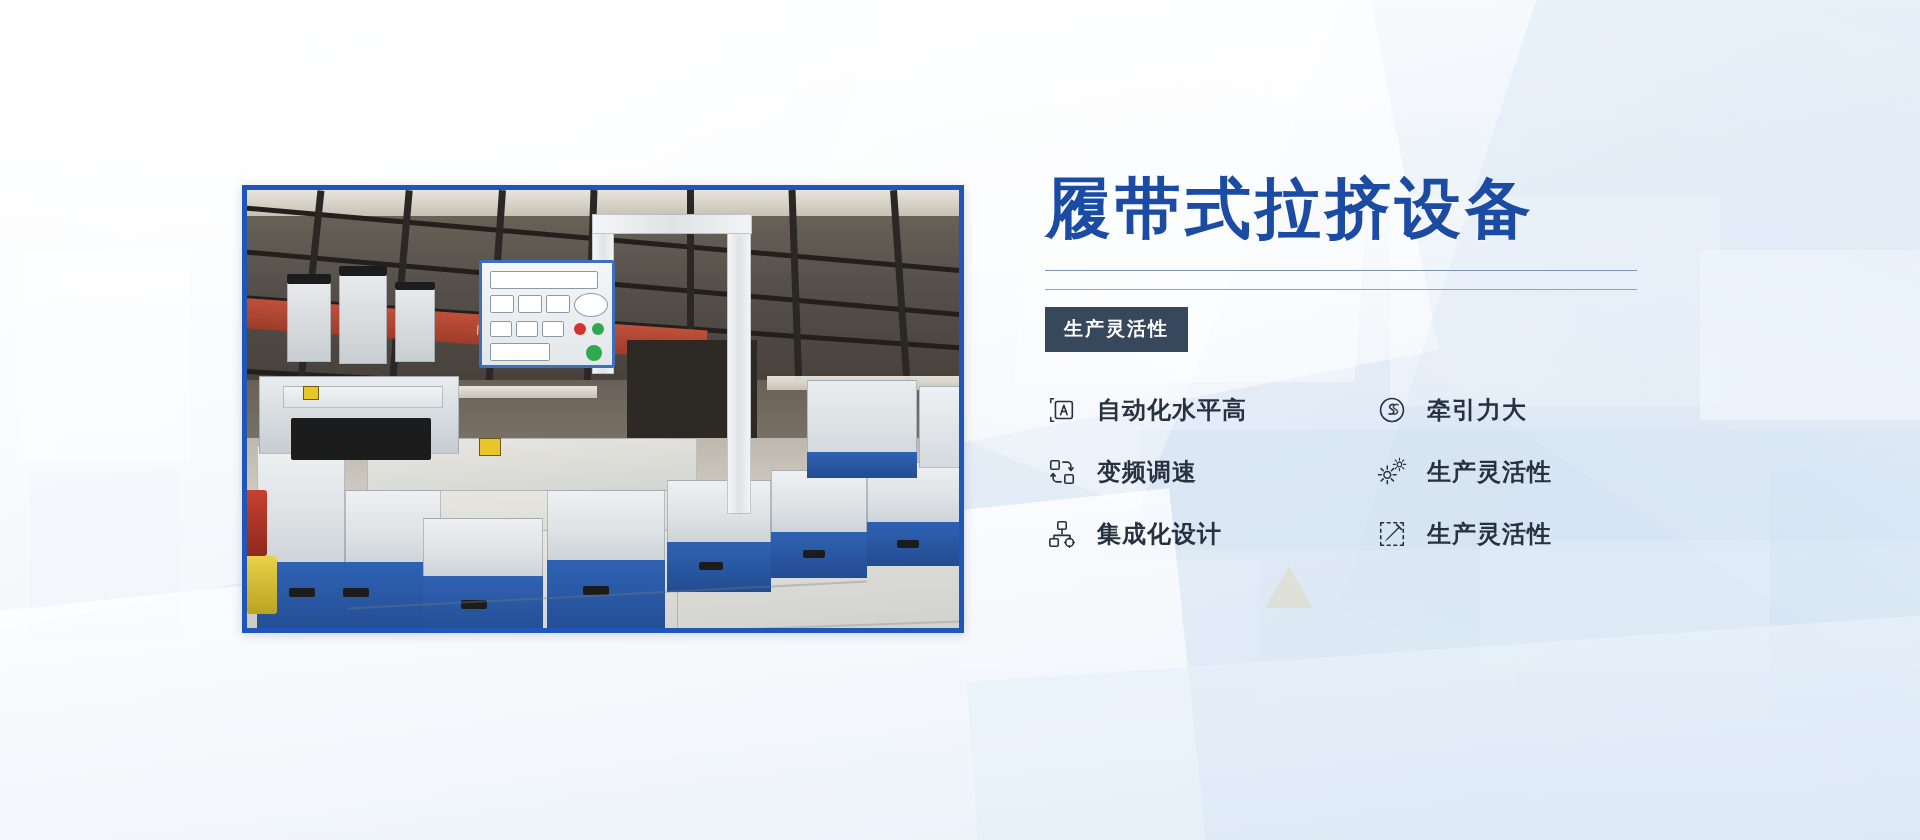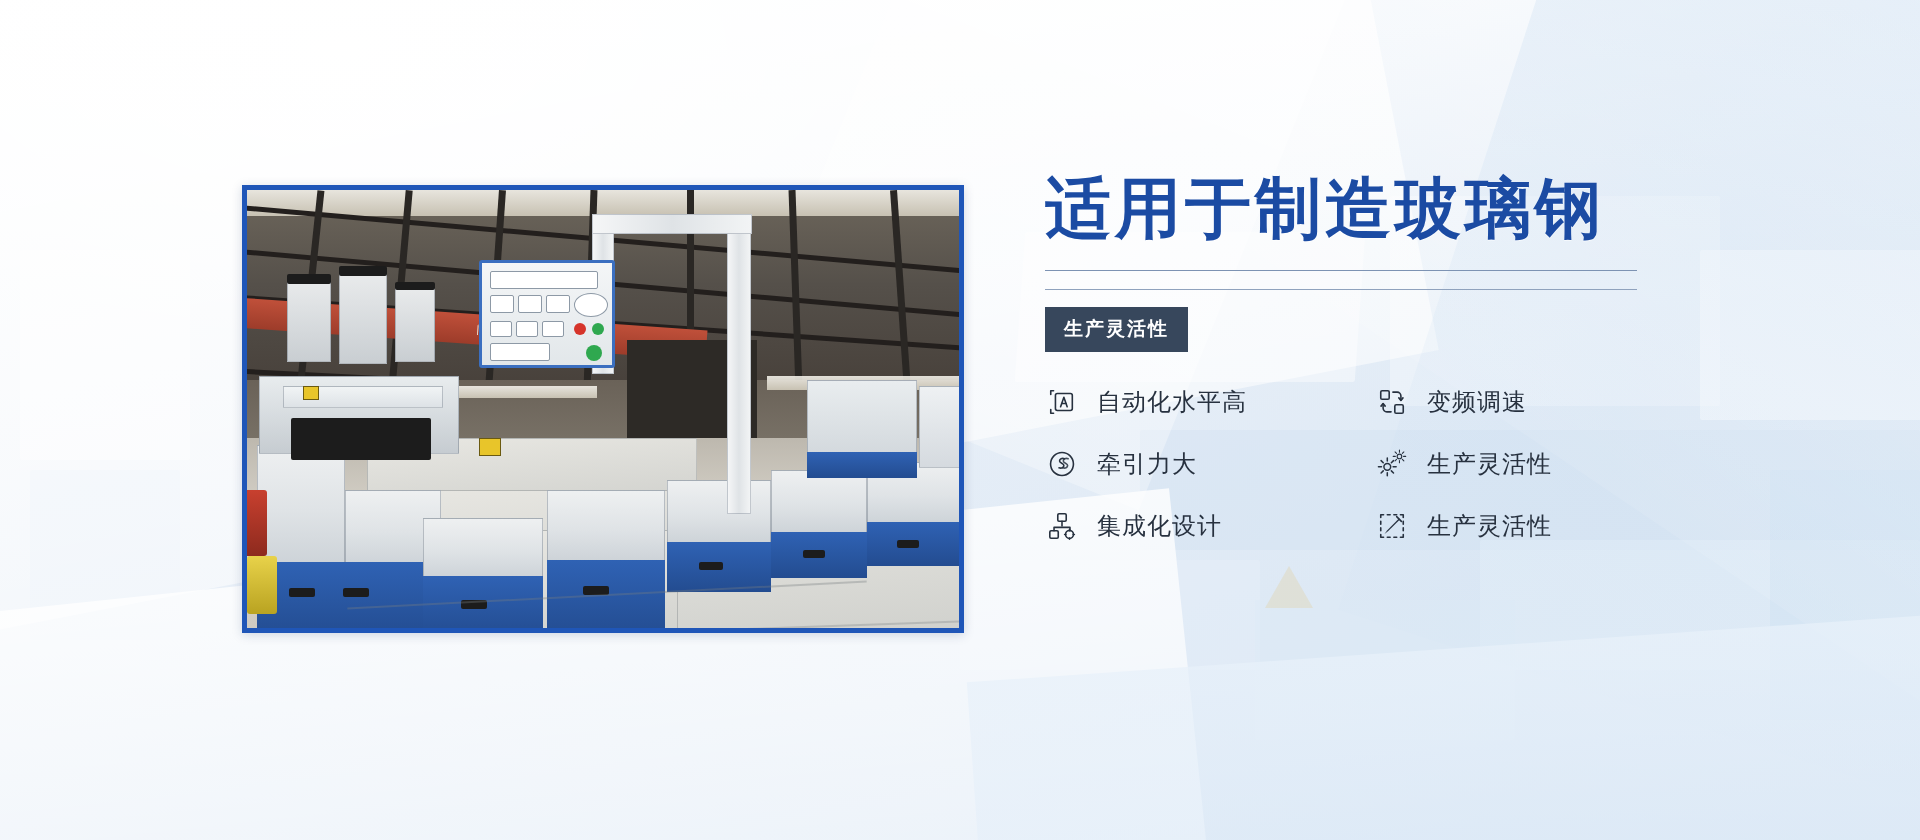--- a/index.html
+++ b/index.html
@@ -227,25 +227,26 @@
     background: #37475c;
     color: #ffffff;
     font-size: 19px;
     font-weight: 700;
     letter-spacing: 2px;
     padding: 9px 19px 10px 19px;
   }
 
   
   .features {
-    margin-top: 30px;
+    margin-top: 38px;
     display: grid;
     grid-template-columns: 330px 330px;
     grid-row-gap: 22px;
     width: 660px;
+    font-weight: bold;
   }
   .feature {
     display: flex;
     align-items: center;
     gap: 18px;
     height: 40px;
   }
   .feature .ico {
     width: 34px; height: 34px;
     display: flex; align-items: center; justify-content: center;
@@ -405,21 +406,21 @@
       <div class="yellow-drum" style="left:0px;top:366px;width:30px;height:58px;"></div>
       <div class="warn" style="left:232px;top:248px;width:22px;height:18px;"></div>
 
       <div style="position:absolute;left:100px;top:404px;width:520px;height:2px;background:rgba(120,125,130,0.35);transform:rotate(-3deg);"></div>
       <div style="position:absolute;left:280px;top:438px;width:440px;height:2px;background:rgba(120,125,130,0.3);transform:rotate(-2deg);"></div>
     </div>
   </div>
 
   <div class="content">
 
-    <h1 class="headline">适用于制造玻璃钢</h1>
+    <h1 class="headline">履带式拉挤设备</h1>
 
     <div class="rule"></div>
 
 
     <div class="rule2"></div>
 
     <div class="badge">生产灵活性</div>
 
     <div class="features">
 
@@ -427,45 +428,45 @@
         <span class="ico">
           <svg width="30" height="30" viewBox="0 0 32 32" fill="none" stroke="#27313f" stroke-width="1.7" stroke-linecap="round" stroke-linejoin="round">
             <path d="M7 4 H4 V8"></path>
               <path d="M7 28 H4 V24"></path>
             <rect x="9" y="7" width="18" height="18" rx="2"></rect>
             <path d="M14.5 21 L18 11 L21.5 21"></path>
               <path d="M15.7 17.6 H20.3"></path>
           </svg>
         </span>
         <span class="flabel">自动化水平高</span>
+      </div>
+
+      <div class="feature">
+        <span class="ico">
+          <svg width="30" height="30" viewBox="0 0 32 32" fill="none" stroke="#27313f" stroke-width="1.7" stroke-linecap="round" stroke-linejoin="round">
+            <circle cx="16" cy="16" r="12.2"></circle>
+            <path d="M18.6 10.4c-2.6-1.1-5.2.2-5.2 2.3 0 2.6 4.6 2.4 4.6 5 0 2.1-2.6 3.4-5.2 2.3"></path>
+            <path d="M22.6 10.4c-2.6-1.1-5.2.2-5.2 2.3 0 2.6 4.6 2.4 4.6 5 0 2.1-2.6 3.4-5.2 2.3" opacity="0.85"></path>
+          </svg>
+        </span>
+        <span class="flabel">牵引力大</span>
       </div>
 
       <div class="feature">
         <span class="ico">
           <svg width="30" height="30" viewBox="0 0 32 32" fill="none" stroke="#27313f" stroke-width="1.7" stroke-linecap="round" stroke-linejoin="round">
             <rect x="4" y="4" width="9" height="9" rx="1.4"></rect>
             <rect x="19" y="19" width="9" height="9" rx="1.4"></rect>
             <path d="M17 5.5h4.5a4 4 0 0 1 4 4V14"></path>
             <path d="M23.3 11.6 25.5 14.3 27.7 11.6"></path>
             <path d="M15 26.5h-4.5a4 4 0 0 1-4-4V18"></path>
             <path d="M8.7 20.4 6.5 17.7 4.3 20.4"></path>
           </svg>
         </span>
         <span class="flabel">变频调速</span>
-      </div>
-
-      <div class="feature">
-        <span class="ico">
-          <svg width="30" height="30" viewBox="0 0 32 32" fill="none" stroke="#27313f" stroke-width="1.7" stroke-linecap="round" stroke-linejoin="round">
-            <circle cx="16" cy="16" r="12.2"></circle>
-            <path d="M18.6 10.4c-2.6-1.1-5.2.2-5.2 2.3 0 2.6 4.6 2.4 4.6 5 0 2.1-2.6 3.4-5.2 2.3"></path>
-            <path d="M22.6 10.4c-2.6-1.1-5.2.2-5.2 2.3 0 2.6 4.6 2.4 4.6 5 0 2.1-2.6 3.4-5.2 2.3" opacity="0.85"></path>
-          </svg>
-        </span>
-        <span class="flabel">牵引力大</span>
       </div>
 
       <div class="feature">
         <span class="ico">
           <svg width="32" height="32" viewBox="0 0 34 34" fill="none" stroke="#27313f" stroke-width="1.6" stroke-linecap="round" stroke-linejoin="round">
             <g transform="translate(1,9)">
               <circle cx="11" cy="11" r="3.6"></circle>
               <path d="M11 1.6v3.2M11 17.2v3.2M1.6 11h3.2M17.2 11h3.2
                        M4.4 4.4l2.3 2.3M15.3 15.3l2.3 2.3M17.6 4.4l-2.3 2.3M6.7 15.3l-2.3 2.3"></path>
             </g>

